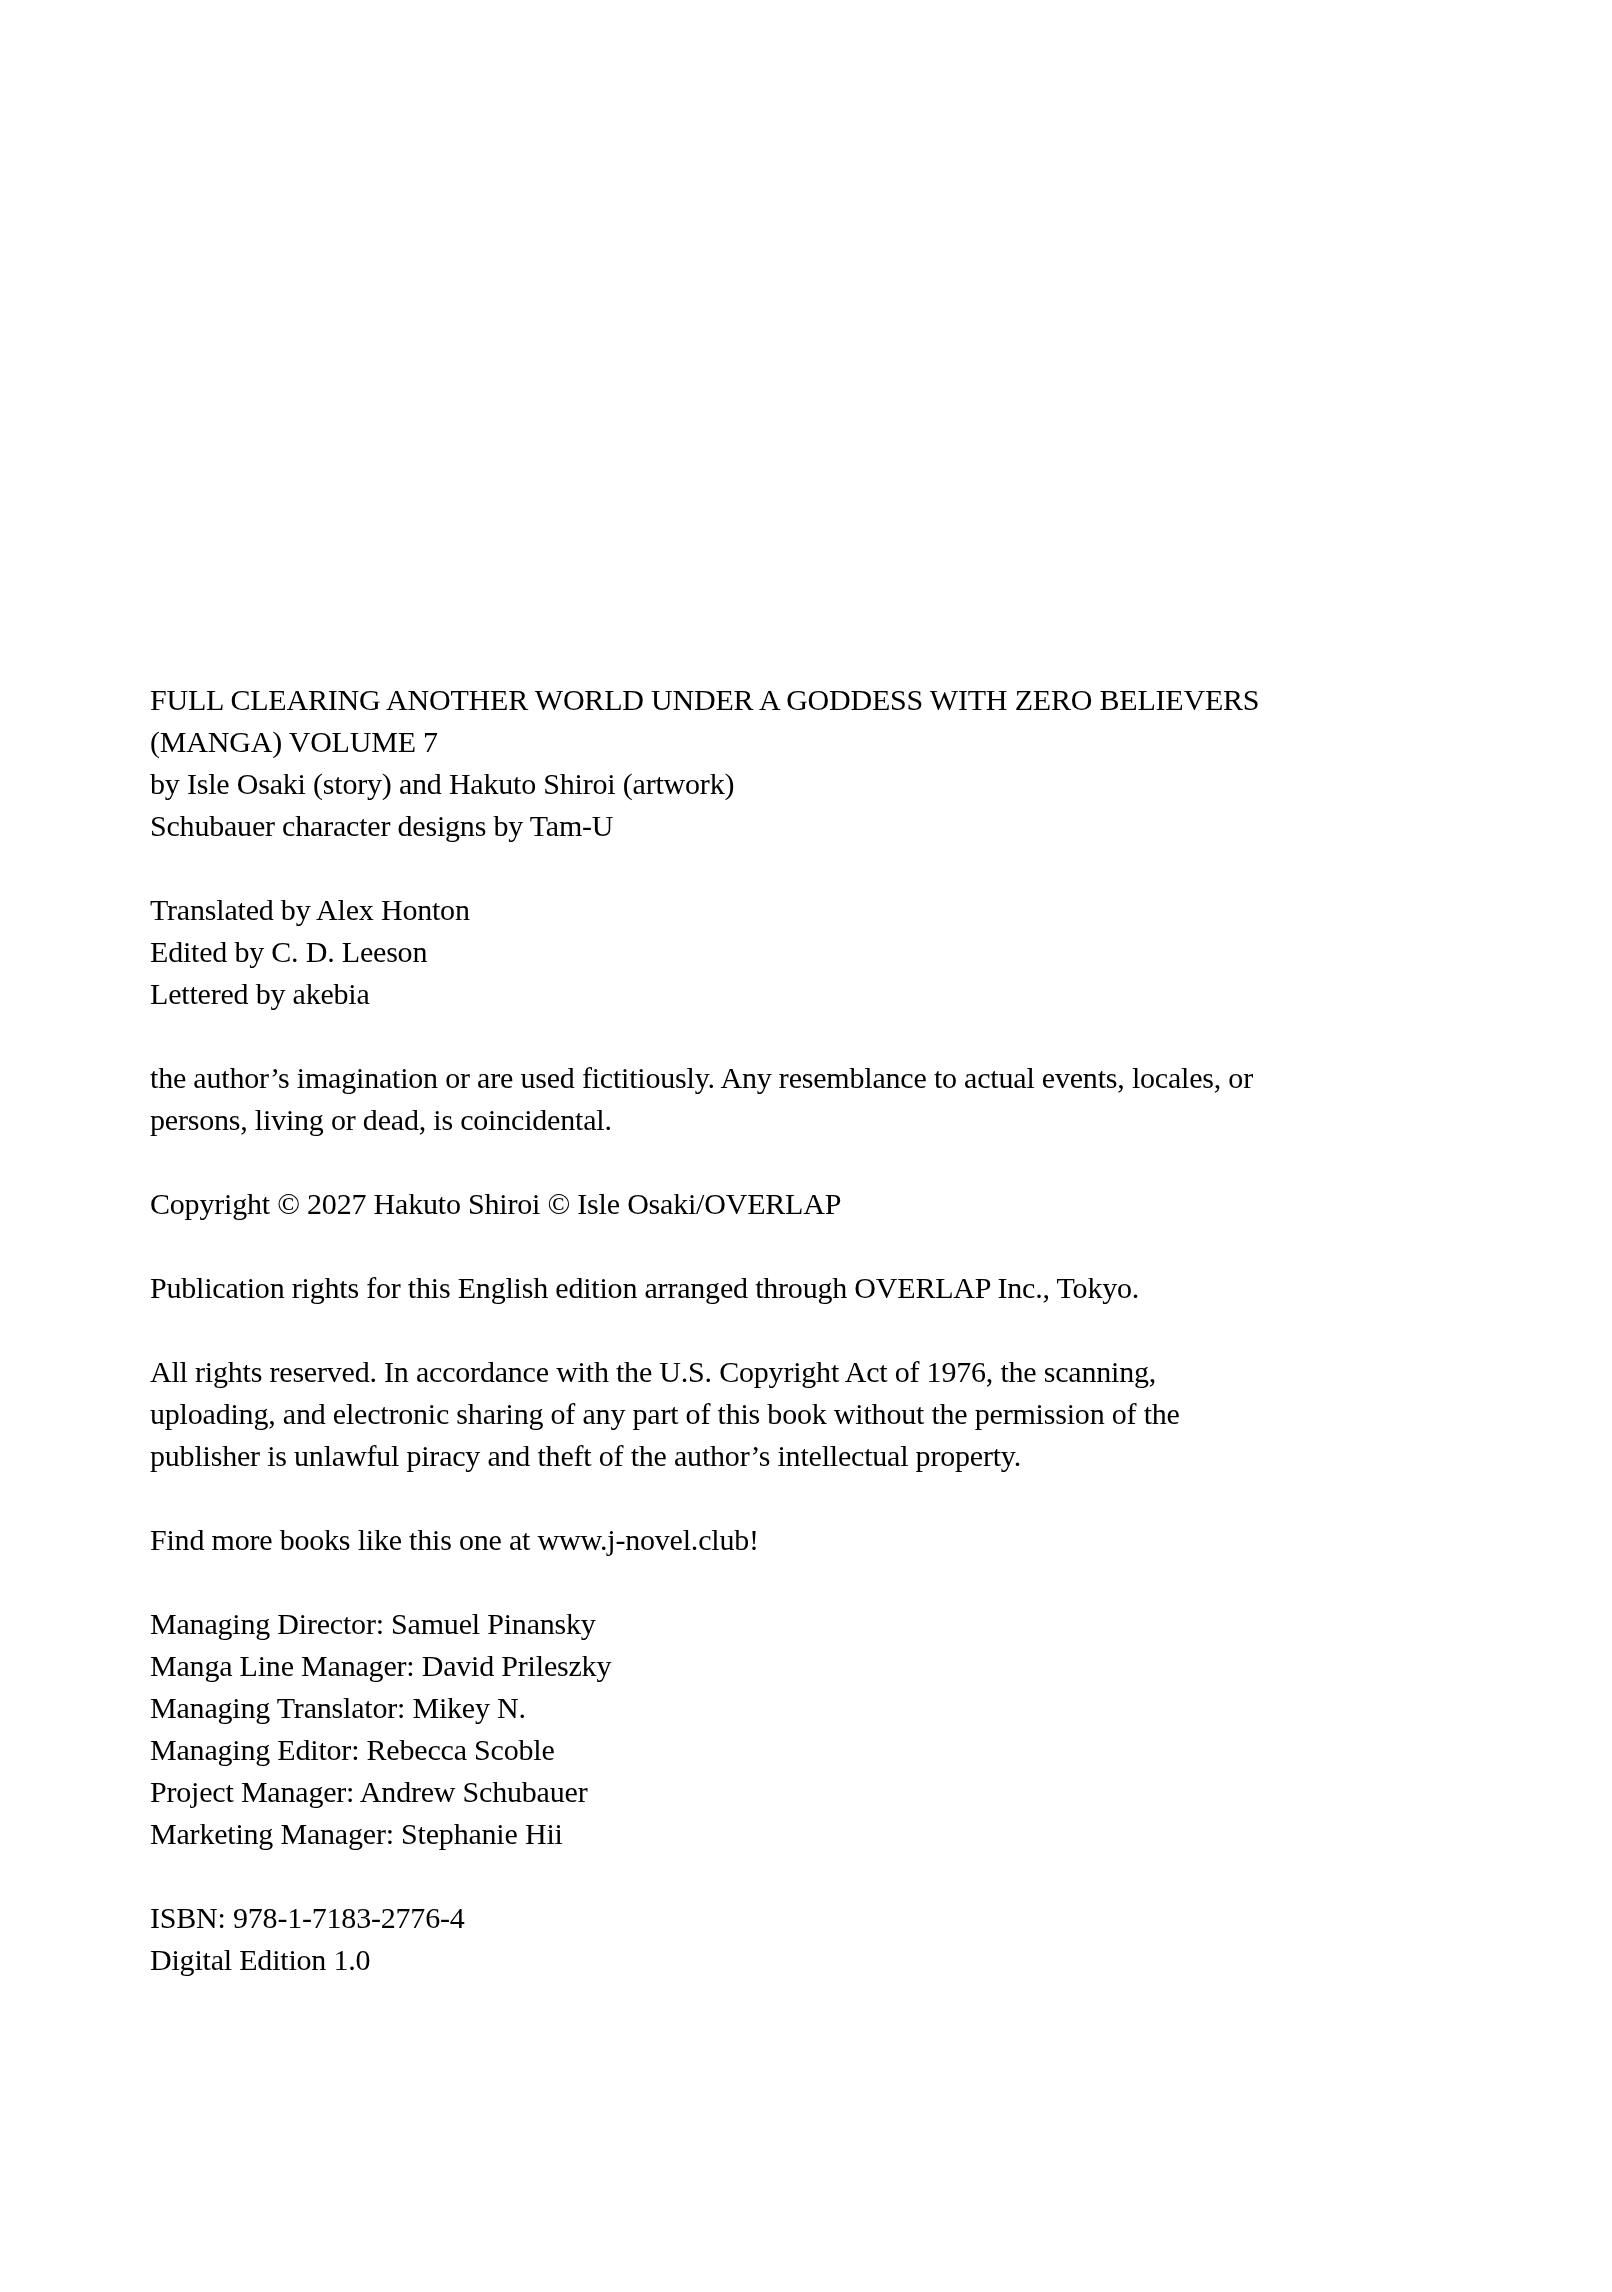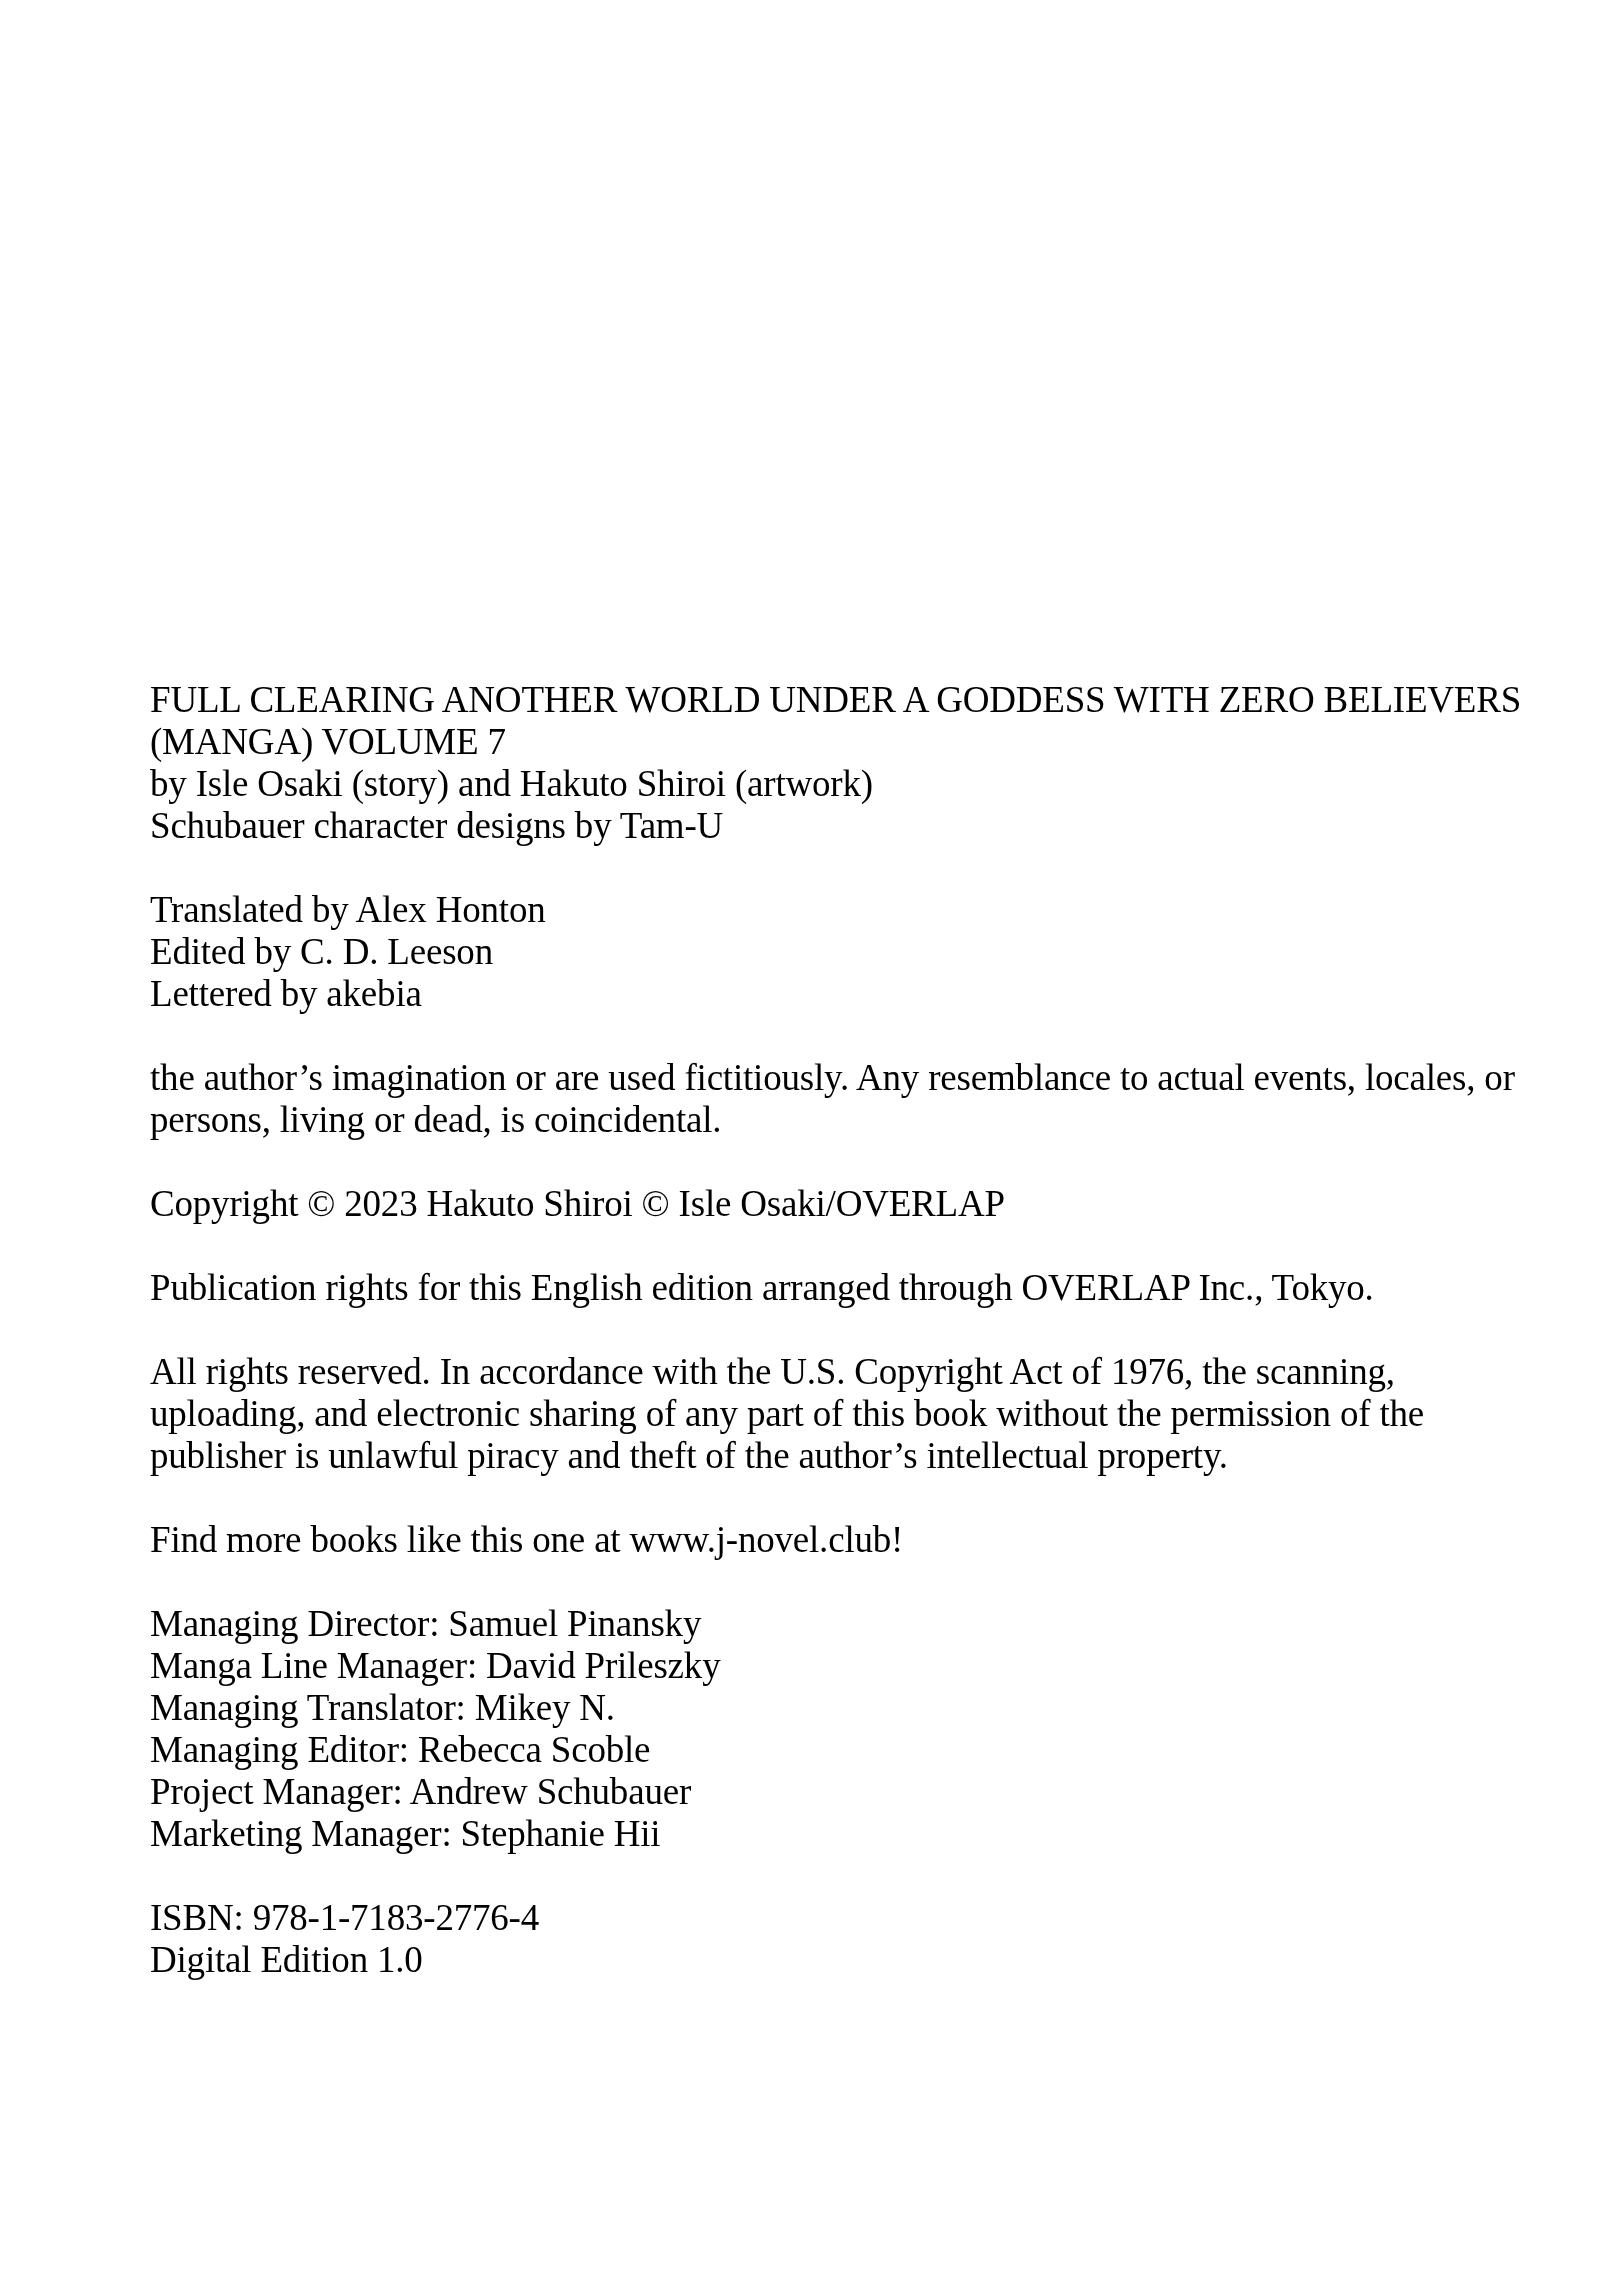--- a/index.html
+++ b/index.html
@@ -12,21 +12,21 @@
     height: 2293px;
     overflow: hidden;
     position: relative;
   }
   .page {
     box-sizing: border-box;
     width: 1613px;
     height: 2293px;
     padding: 679px 134px 0 150px;
     font-family: "Liberation Serif", "DejaVu Serif", serif;
-    font-size: 37px;
+    font-size: 30px;
     line-height: 42px;
     color: #000000;
     letter-spacing: -0.2px;
   }
   .block {
     margin: 0 0 42px 0;
   }
   .block:last-child {
     margin-bottom: 8px;
   }
@@ -53,21 +53,21 @@
     <p class="line">Edited by C. D. Leeson</p>
     <p class="line">Lettered by akebia</p>
   </section>
 
   <section class="block">
     <p class="line">the author’s imagination or are used fictitiously. Any resemblance to actual events, locales, or</p>
     <p class="line">persons, living or dead, is coincidental.</p>
   </section>
 
   <section class="block">
-    <p class="line">Copyright © 2023 Hakuto Shiroi © Isle Osaki/OVERLAP</p>
+    <p class="line">Copyright © 2027 Hakuto Shiroi © Isle Osaki/OVERLAP</p>
   </section>
 
   <section class="block">
     <p class="line">Publication rights for this English edition arranged through OVERLAP Inc., Tokyo.</p>
   </section>
 
   <section class="block">
     <p class="line">All rights reserved. In accordance with the U.S. Copyright Act of 1976, the scanning,</p>
     <p class="line">uploading, and electronic sharing of any part of this book without the permission of the</p>
     <p class="line">publisher is unlawful piracy and theft of the author’s intellectual property.</p>

